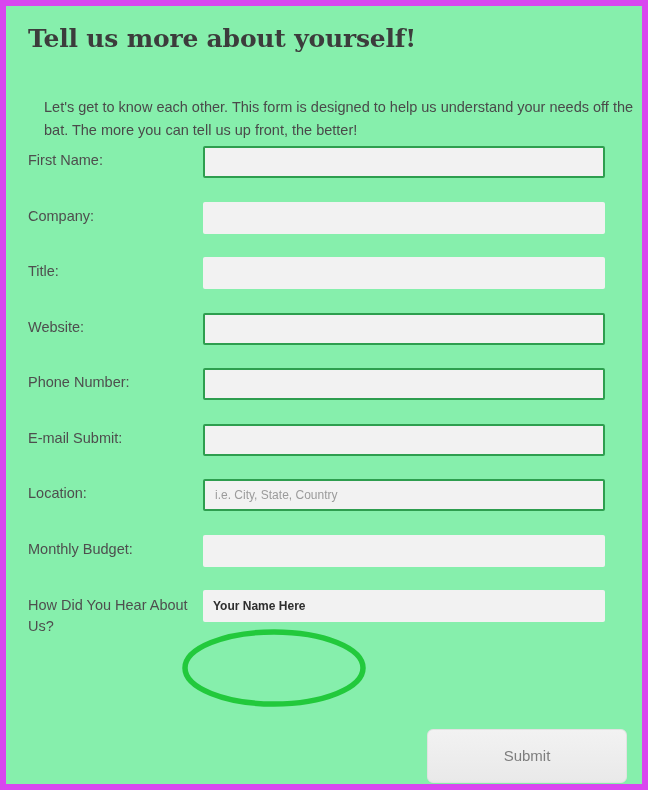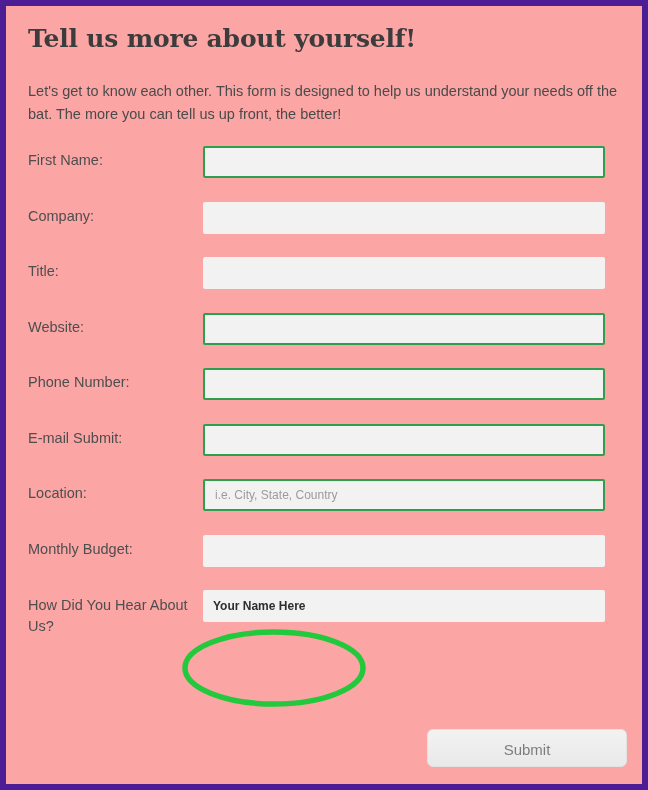--- a/index.html
+++ b/index.html
@@ -5,22 +5,22 @@
   html, body {
     margin: 0;
     padding: 0;
     background: #ffffff;
   }
   #page {
     position: relative;
     width: 648px;
     height: 790px;
     box-sizing: border-box;
-    border: 6px solid #4c1d95;
-    background: #fca5a5;
+    border: 6px solid #d946ef;
+    background: #86efac;
     overflow: hidden;
     font-family: "Liberation Sans", sans-serif;
   }
   #form-card {
     position: absolute;
     left: 0; top: 0;
     width: 636px;
     height: 778px;
     box-sizing: border-box;
     padding: 0;
@@ -37,21 +37,21 @@
     font-weight: 700;
     letter-spacing: -0.2px;
     color: #3c3c3c;
     white-space: nowrap;
   }
   .page-intro {
     position: absolute;
     left: 22px;
     top: 74px;
     width: 594px;
-    margin: 0;
+    margin: 16px;
     font-size: 14.5px;
     line-height: 23px;
     color: #4a4a4a;
   }
 
   
   .form-rows {
     position: absolute;
     left: 0;
     top: 133px;
@@ -112,21 +112,21 @@
     pointer-events: none;
     z-index: 5;
   }
 
   
   .submit-button {
     position: absolute;
     left: 421px;
     top: 723px;
     width: 200px;
-    height: 38px;
+    height: 54px;
     box-sizing: border-box;
     border: 1px solid #e2e2e2;
     border-radius: 6px;
     background: linear-gradient(to bottom, #f2f2f2 0%, #e9e9e9 100%);
     color: #7d7d7d;
     font-family: "Liberation Sans", sans-serif;
     font-size: 15px;
     text-align: center;
     line-height: 40px;
     padding: 0;

